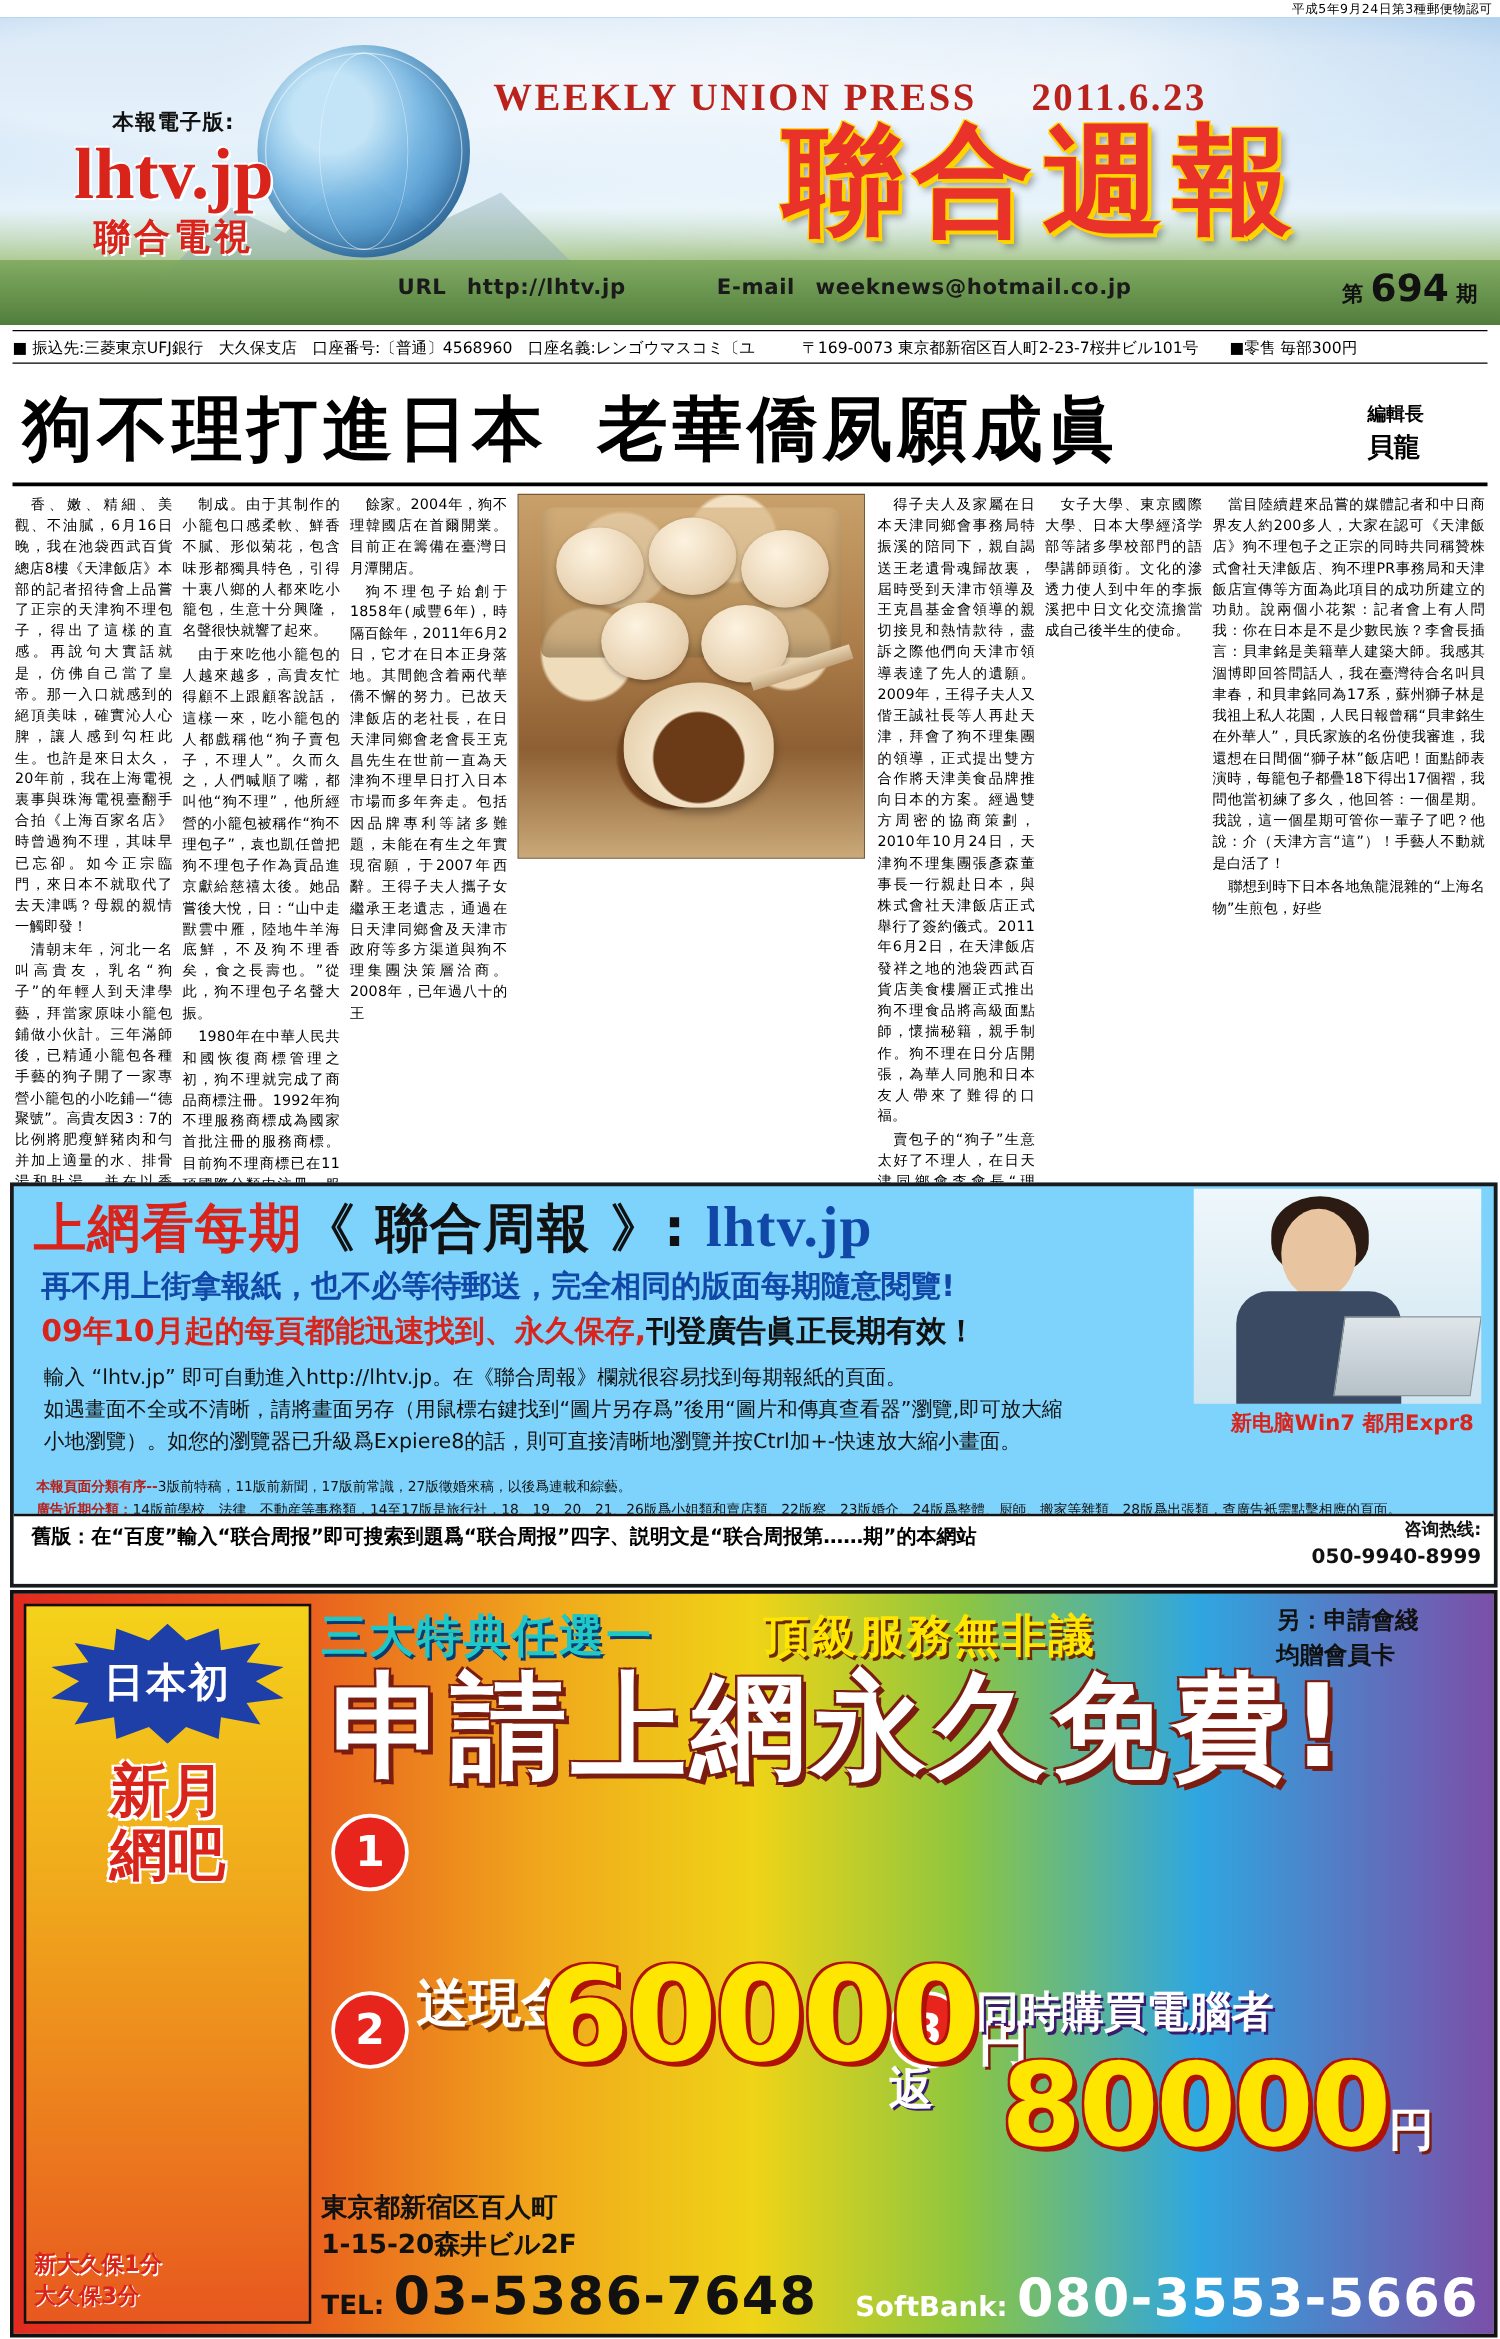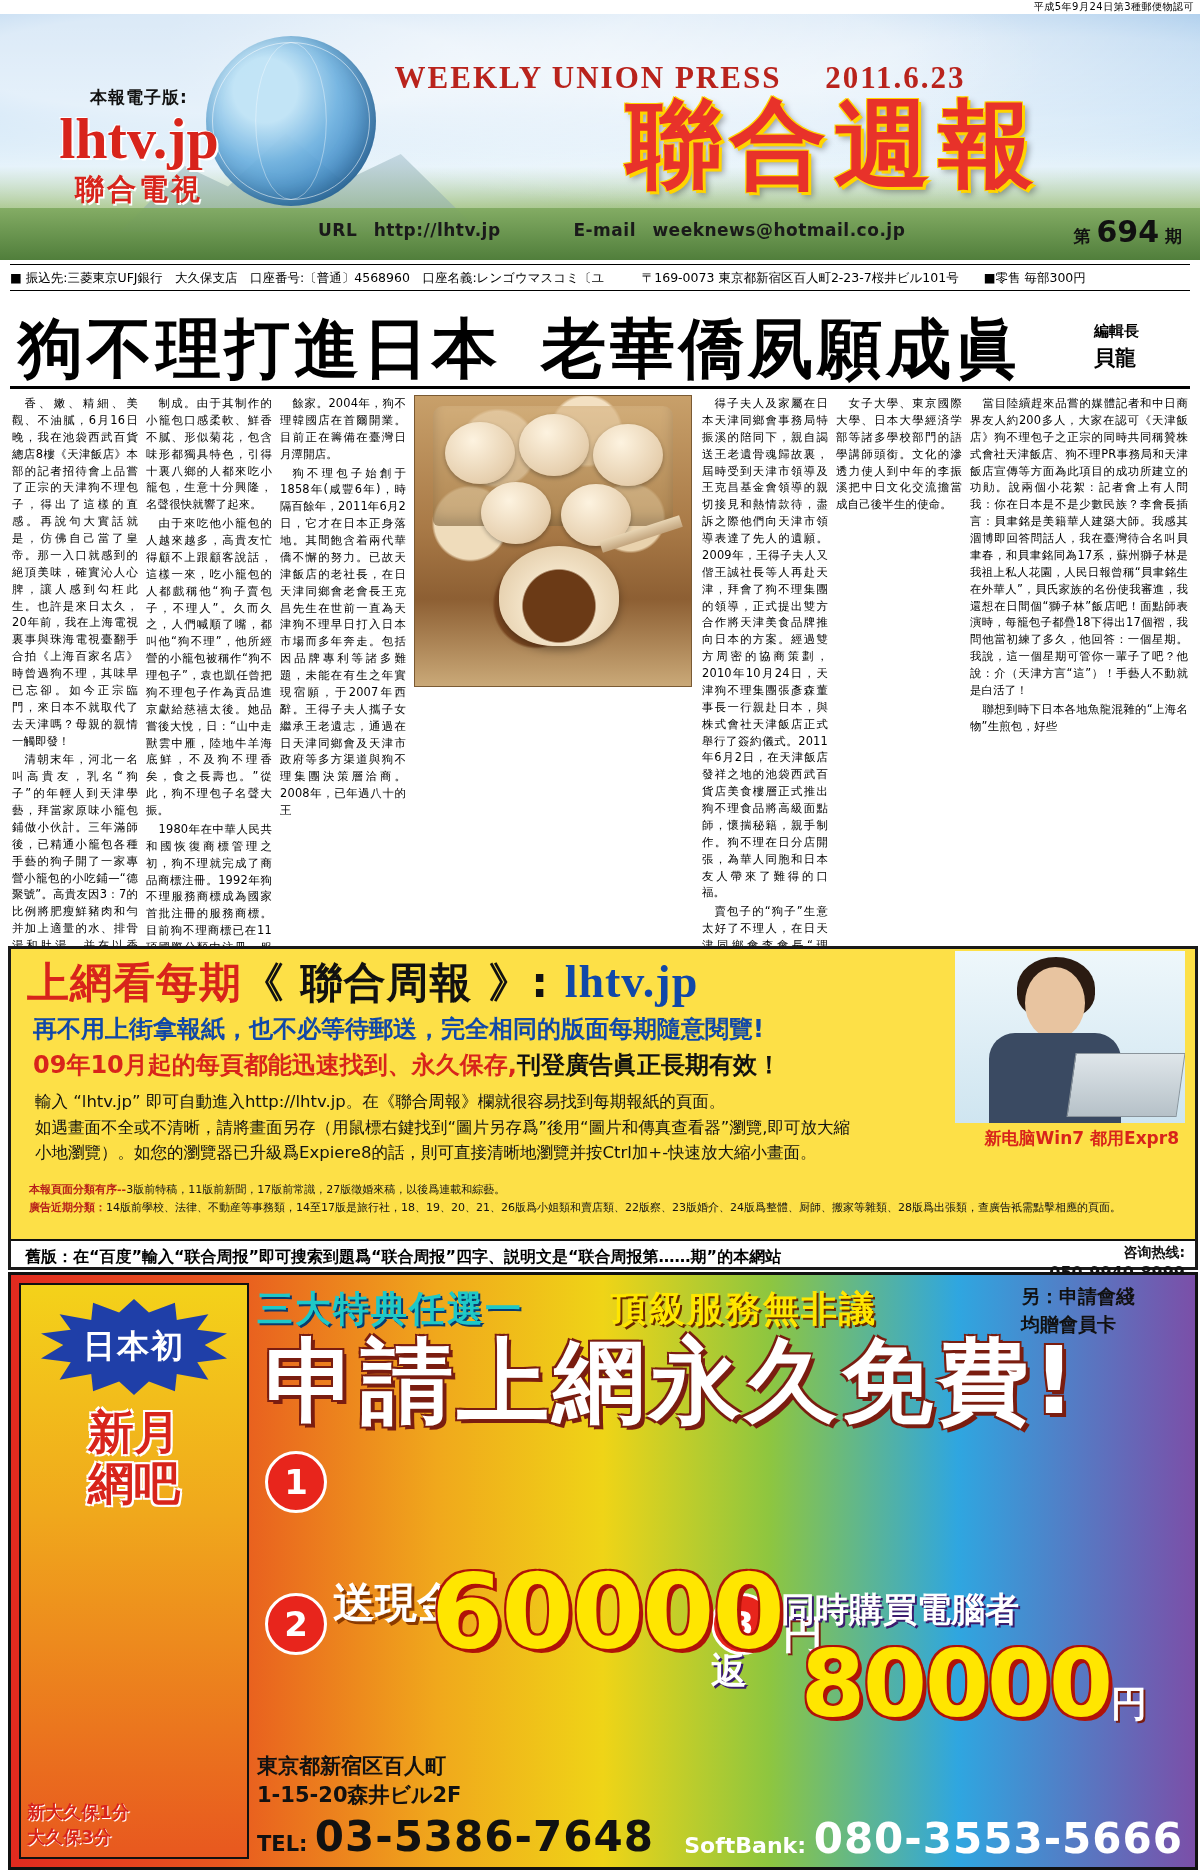--- a/index.html
+++ b/index.html
@@ -100,21 +100,21 @@
     position:absolute; top:264px; left:10px; width:1180px;
     font-size:12.5px; line-height:1.55; color:#000;
     border-top:1px solid #000; border-bottom:1px solid #000;
     padding:3px 0 3px 0;
   }
   .pubinfo div { white-space:nowrap; }
 
   
   .headline-wrap { position:absolute; top:312px; left:0; width:1200px; }
   .headline {
-    font-size:65px; font-weight:bold; letter-spacing:4px; color:#000;
+    font-size:56px; font-weight:bold; letter-spacing:4px; color:#000;
     padding-left:18px; line-height:1.15;
     font-family:"DejaVu Sans",sans-serif;
   }
   .headline .gap { display:inline-block; width:40px; }
   .byline {
     position:absolute; right:16px; top:8px; width:90px;
     font-size:15px; font-weight:bold; line-height:1.5; text-align:left;
   }
   .byline .nm { font-size:21px; }
   .rule-thick { position:absolute; top:386px; left:10px; width:1180px; height:3px; background:#000; }
@@ -168,21 +168,21 @@
     box-shadow:0 4px 8px rgba(0,0,0,.35);
   }
   .photo .chop {
     position:absolute; right:8px; top:132px; width:84px; height:12px;
     background:linear-gradient(#e8d5b4,#c2a47d); transform:rotate(-18deg);
   }
 
   
   .promo {
     position:absolute; top:946px; left:8px; width:1184px; height:318px;
-    background:#fde047; border:3px solid #1a1a1a;
+    background:#7dd3fc; border:3px solid #1a1a1a;
   }
   .promo-top { position:relative; height:62px; }
   .promo-h1 {
     position:absolute; left:16px; top:6px;
     font-size:42px; font-weight:bold; color:#111; letter-spacing:1px;
   }
   .promo-h1 .red { color:#d8241b; }
   .promo-h1 .blue {
     color:#1148a8; font-family:"Liberation Serif",serif; font-size:46px;
   }
@@ -222,21 +222,21 @@
     position:absolute; right:4px; bottom:6px; width:108px; height:62px;
     background:linear-gradient(#dfe6ea,#b6c1c8); transform:skewX(-8deg);
     border:1px solid #8a949b;
   }
   .promo-rules {
     position:absolute; left:18px; top:232px; width:1148px;
     font-size:11px; line-height:1.6; color:#111;
   }
   .promo-rules .lbl { color:#b7201a; font-weight:bold; }
   .promo-bottom {
-    position:absolute; left:0; bottom:0; width:1184px; height:28px;
+    position:absolute; left:0; bottom:0; width:1184px; height:56px;
     background:#fff; border-top:2px solid #111;
     font-size:16px; font-weight:bold; padding:6px 0 0 14px; box-sizing:border-box;
   }
   .promo-bottom .tel {
     position:absolute; right:10px; top:2px; text-align:right; font-size:14px; line-height:1.35;
     color:#111;
   }
   .promo-bottom .tel b { font-size:16px; }
 
   

